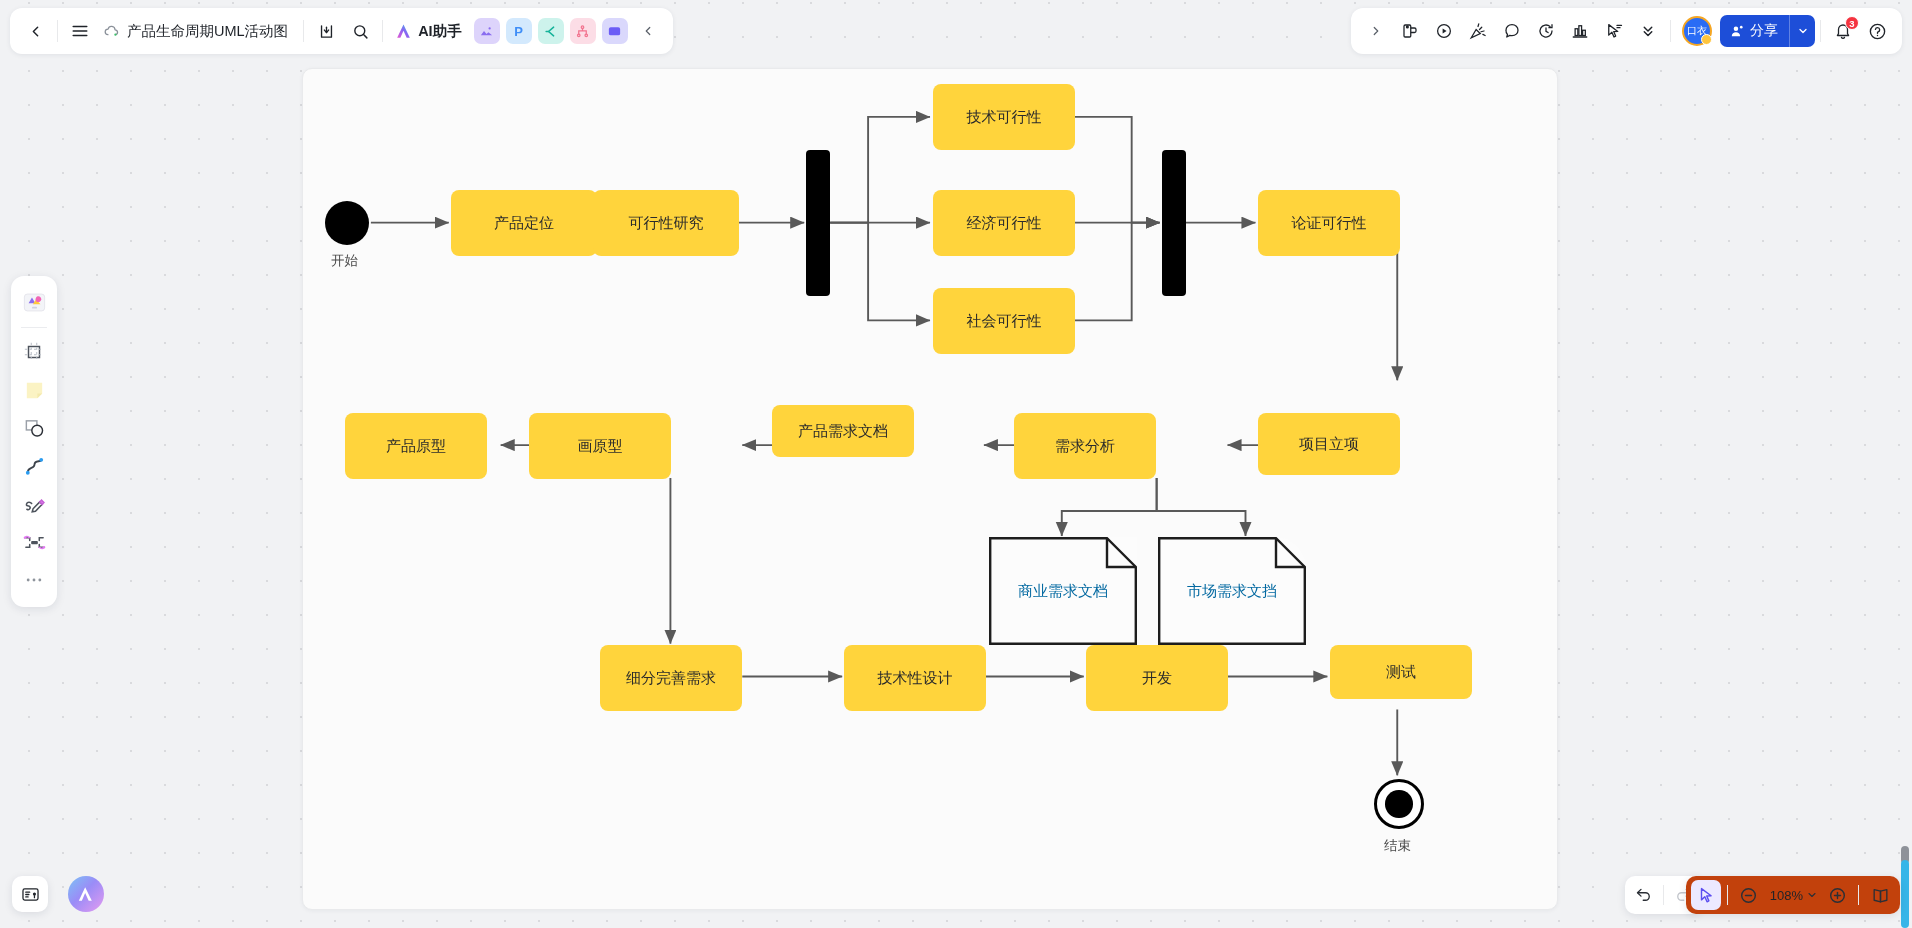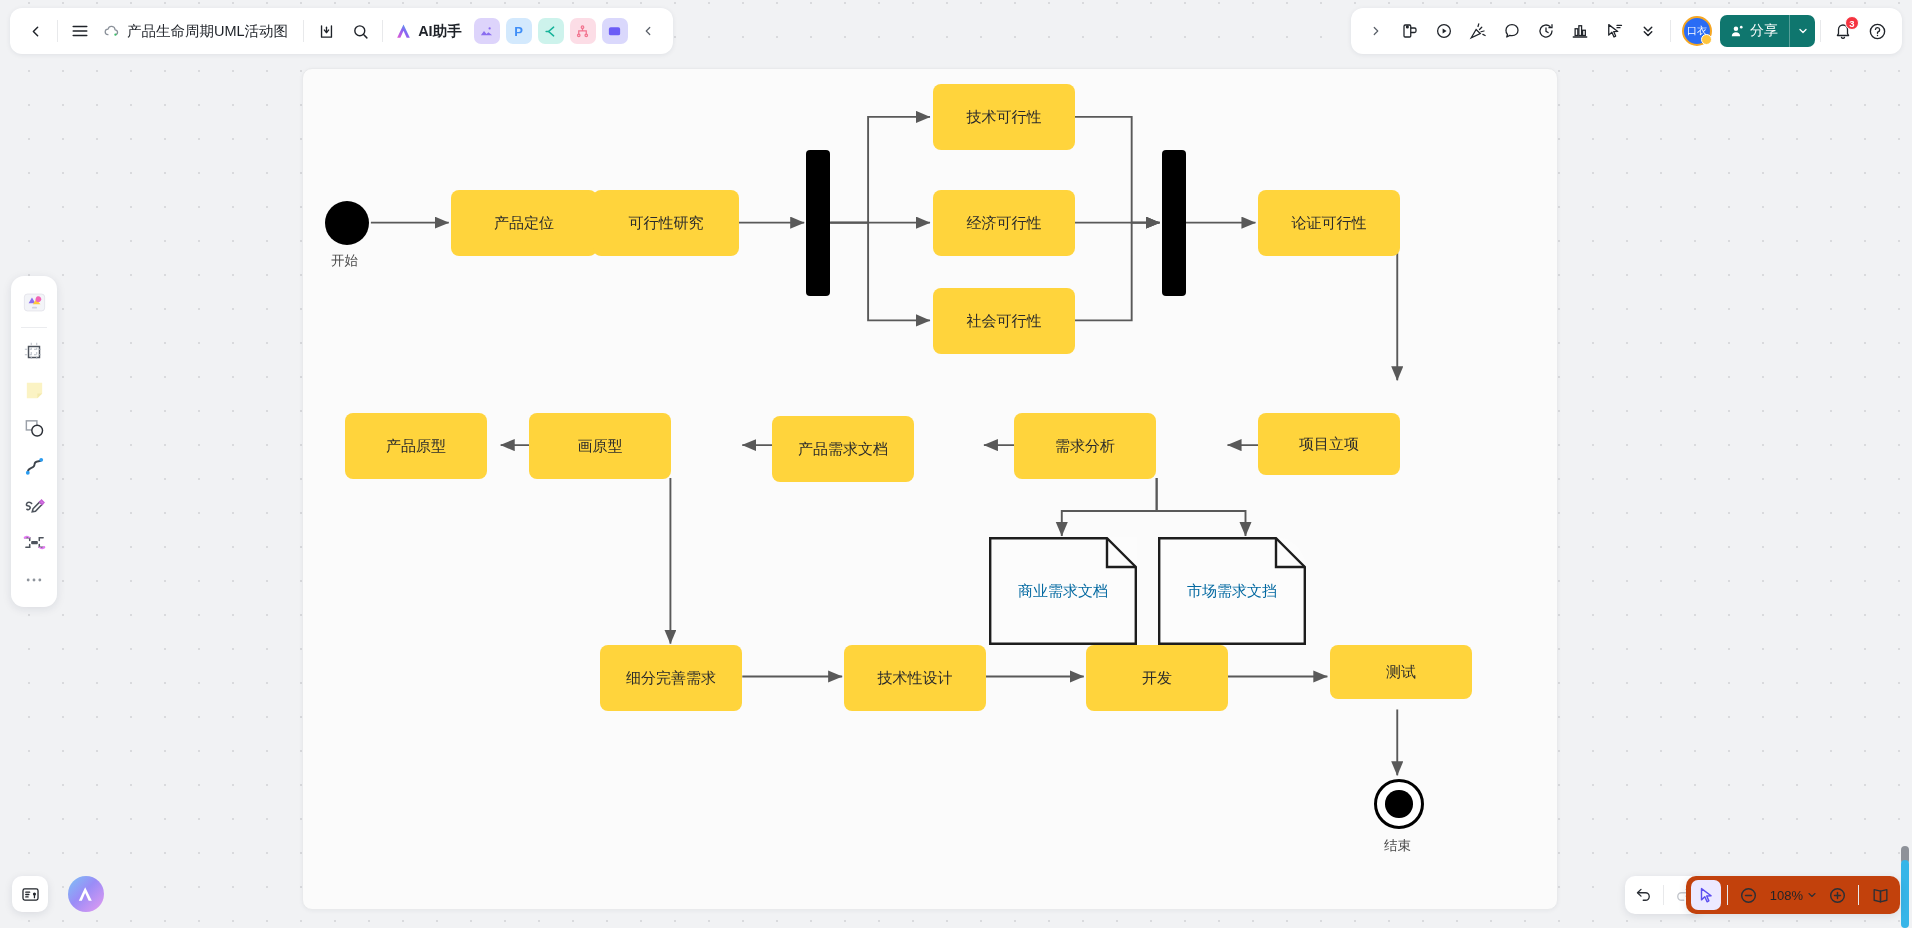--- a/index.html
+++ b/index.html
@@ -74,21 +74,21 @@
     color: #fff; font-size: 10px; position: relative;
     margin: 0 6px; flex: none; cursor: pointer;
   }
   .avatar-ring::after {
     content: ''; position: absolute; right: -2px; bottom: -1px;
     width: 9px; height: 9px; border-radius: 50%;
     background: #ffc53d; border: 1.5px solid #fff;
   }
   .share-btn {
     display: flex; align-items: center; height: 32px;
-    background: #0f766e; border-radius: 7px; color: #fff;
+    background: #1d4ed8; border-radius: 7px; color: #fff;
     font-size: 14px; cursor: pointer; margin-left: 2px; overflow: hidden;
   }
   .share-main { display: flex; align-items: center; gap: 5px; padding: 0 11px 0 10px; height: 100%; }
   .share-caret {
     width: 26px; height: 100%; display: flex; align-items: center; justify-content: center;
     border-left: 1px solid rgba(255,255,255,.3);
   }
   .bell-wrap { position: relative; }
   .badge {
     position: absolute; top: 2px; right: 1px;
@@ -549,21 +549,21 @@
 
       <div class="node" style="left:955px;top:121px;width:142px;height:66px;">
         <span>论证可行性</span>
       </div>
       <div class="node" style="left:955px;top:344px;width:142px;height:62px;">
         <span>项目立项</span>
       </div>
       <div class="node" style="left:711px;top:344px;width:142px;height:66px;">
         <span>需求分析</span>
       </div>
-      <div class="node" style="left:469px;top:347px;width:142px;height:66px;">
+      <div class="node" style="left:469px;top:336px;width:142px;height:52px;">
         <span>产品需求文档</span>
       </div>
       <div class="node" style="left:226px;top:344px;width:142px;height:66px;">
         <span>画原型</span>
       </div>
       <div class="node" style="left:42px;top:344px;width:142px;height:66px;">
         <span>产品原型</span>
       </div>
 
       <div class="doc-node" style="left:686px;top:468px;width:148px;height:108px;">

